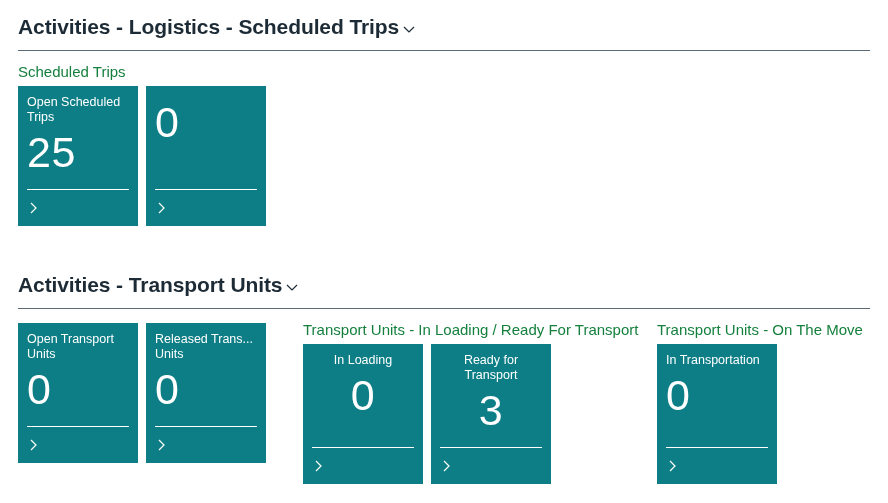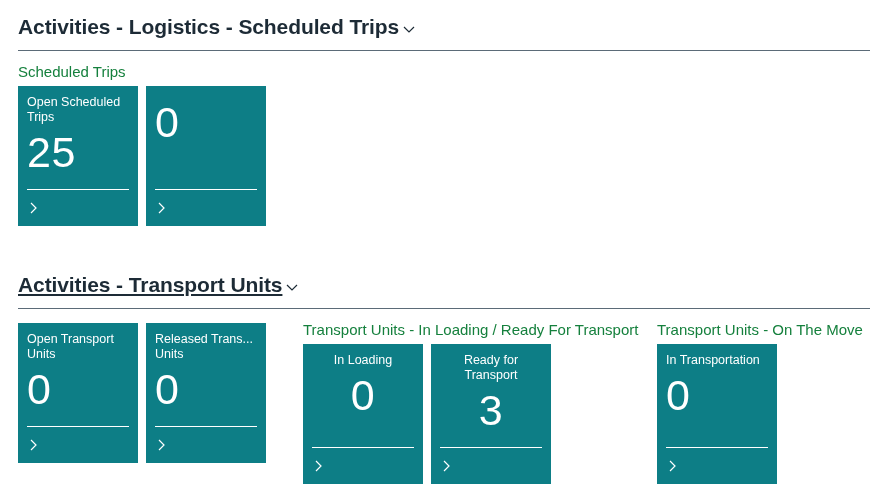--- a/index.html
+++ b/index.html
@@ -158,21 +158,21 @@
               <path d="M4 3 L9 8 L4 13" fill="none" stroke="#ffffff" stroke-width="1.2"></path>
             </svg>
           </span>
         </div>
 
       </div>
     </div>
   </div>
 </div>
 
-<div class="section" id="section-1" style="top:270px;text-decoration:underline;">
+<div class="section" id="section-1" style="top:270px;">
   <div class="section-header">
     <span>Activities - Transport Units</span>
     <span class="caret">
       <svg viewBox="0 0 14 14" width="14" height="14" aria-hidden="true">
         <path d="M2 5 L7 10 L12 5" fill="none" stroke="#1d2b36" stroke-width="1.2"></path>
       </svg>
     </span>
   </div>
   <div class="section-rule"></div>
 

